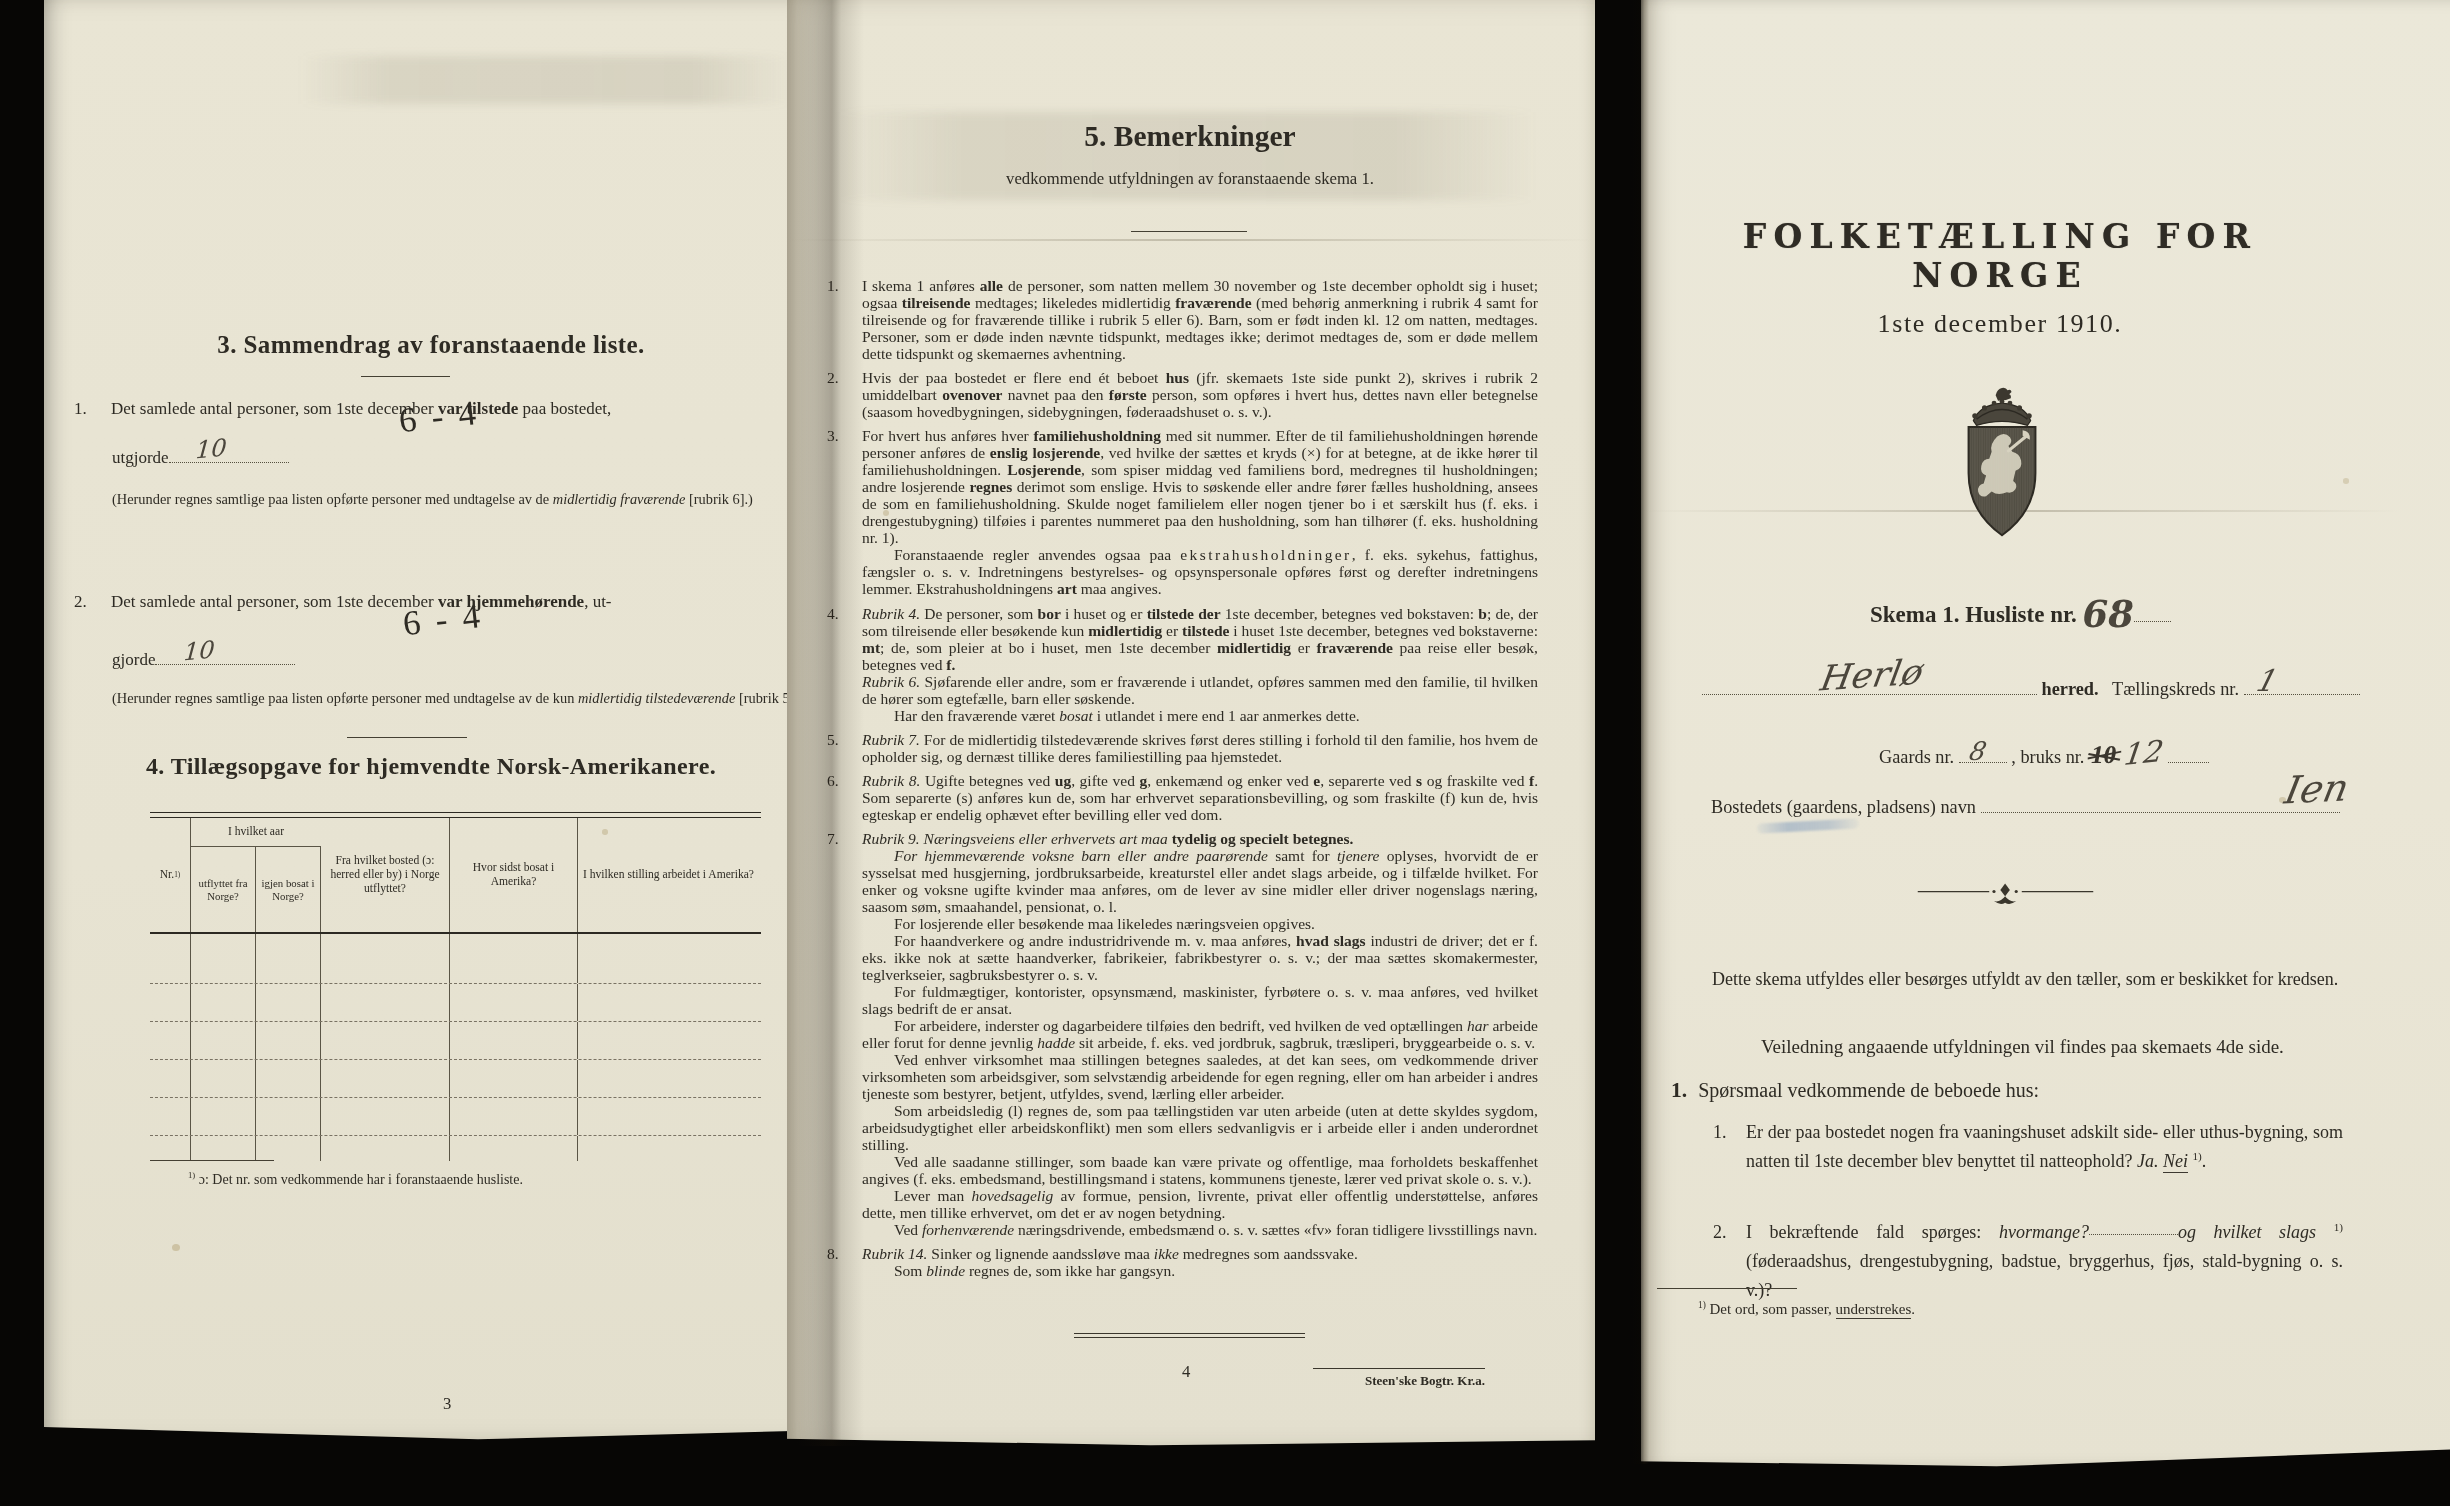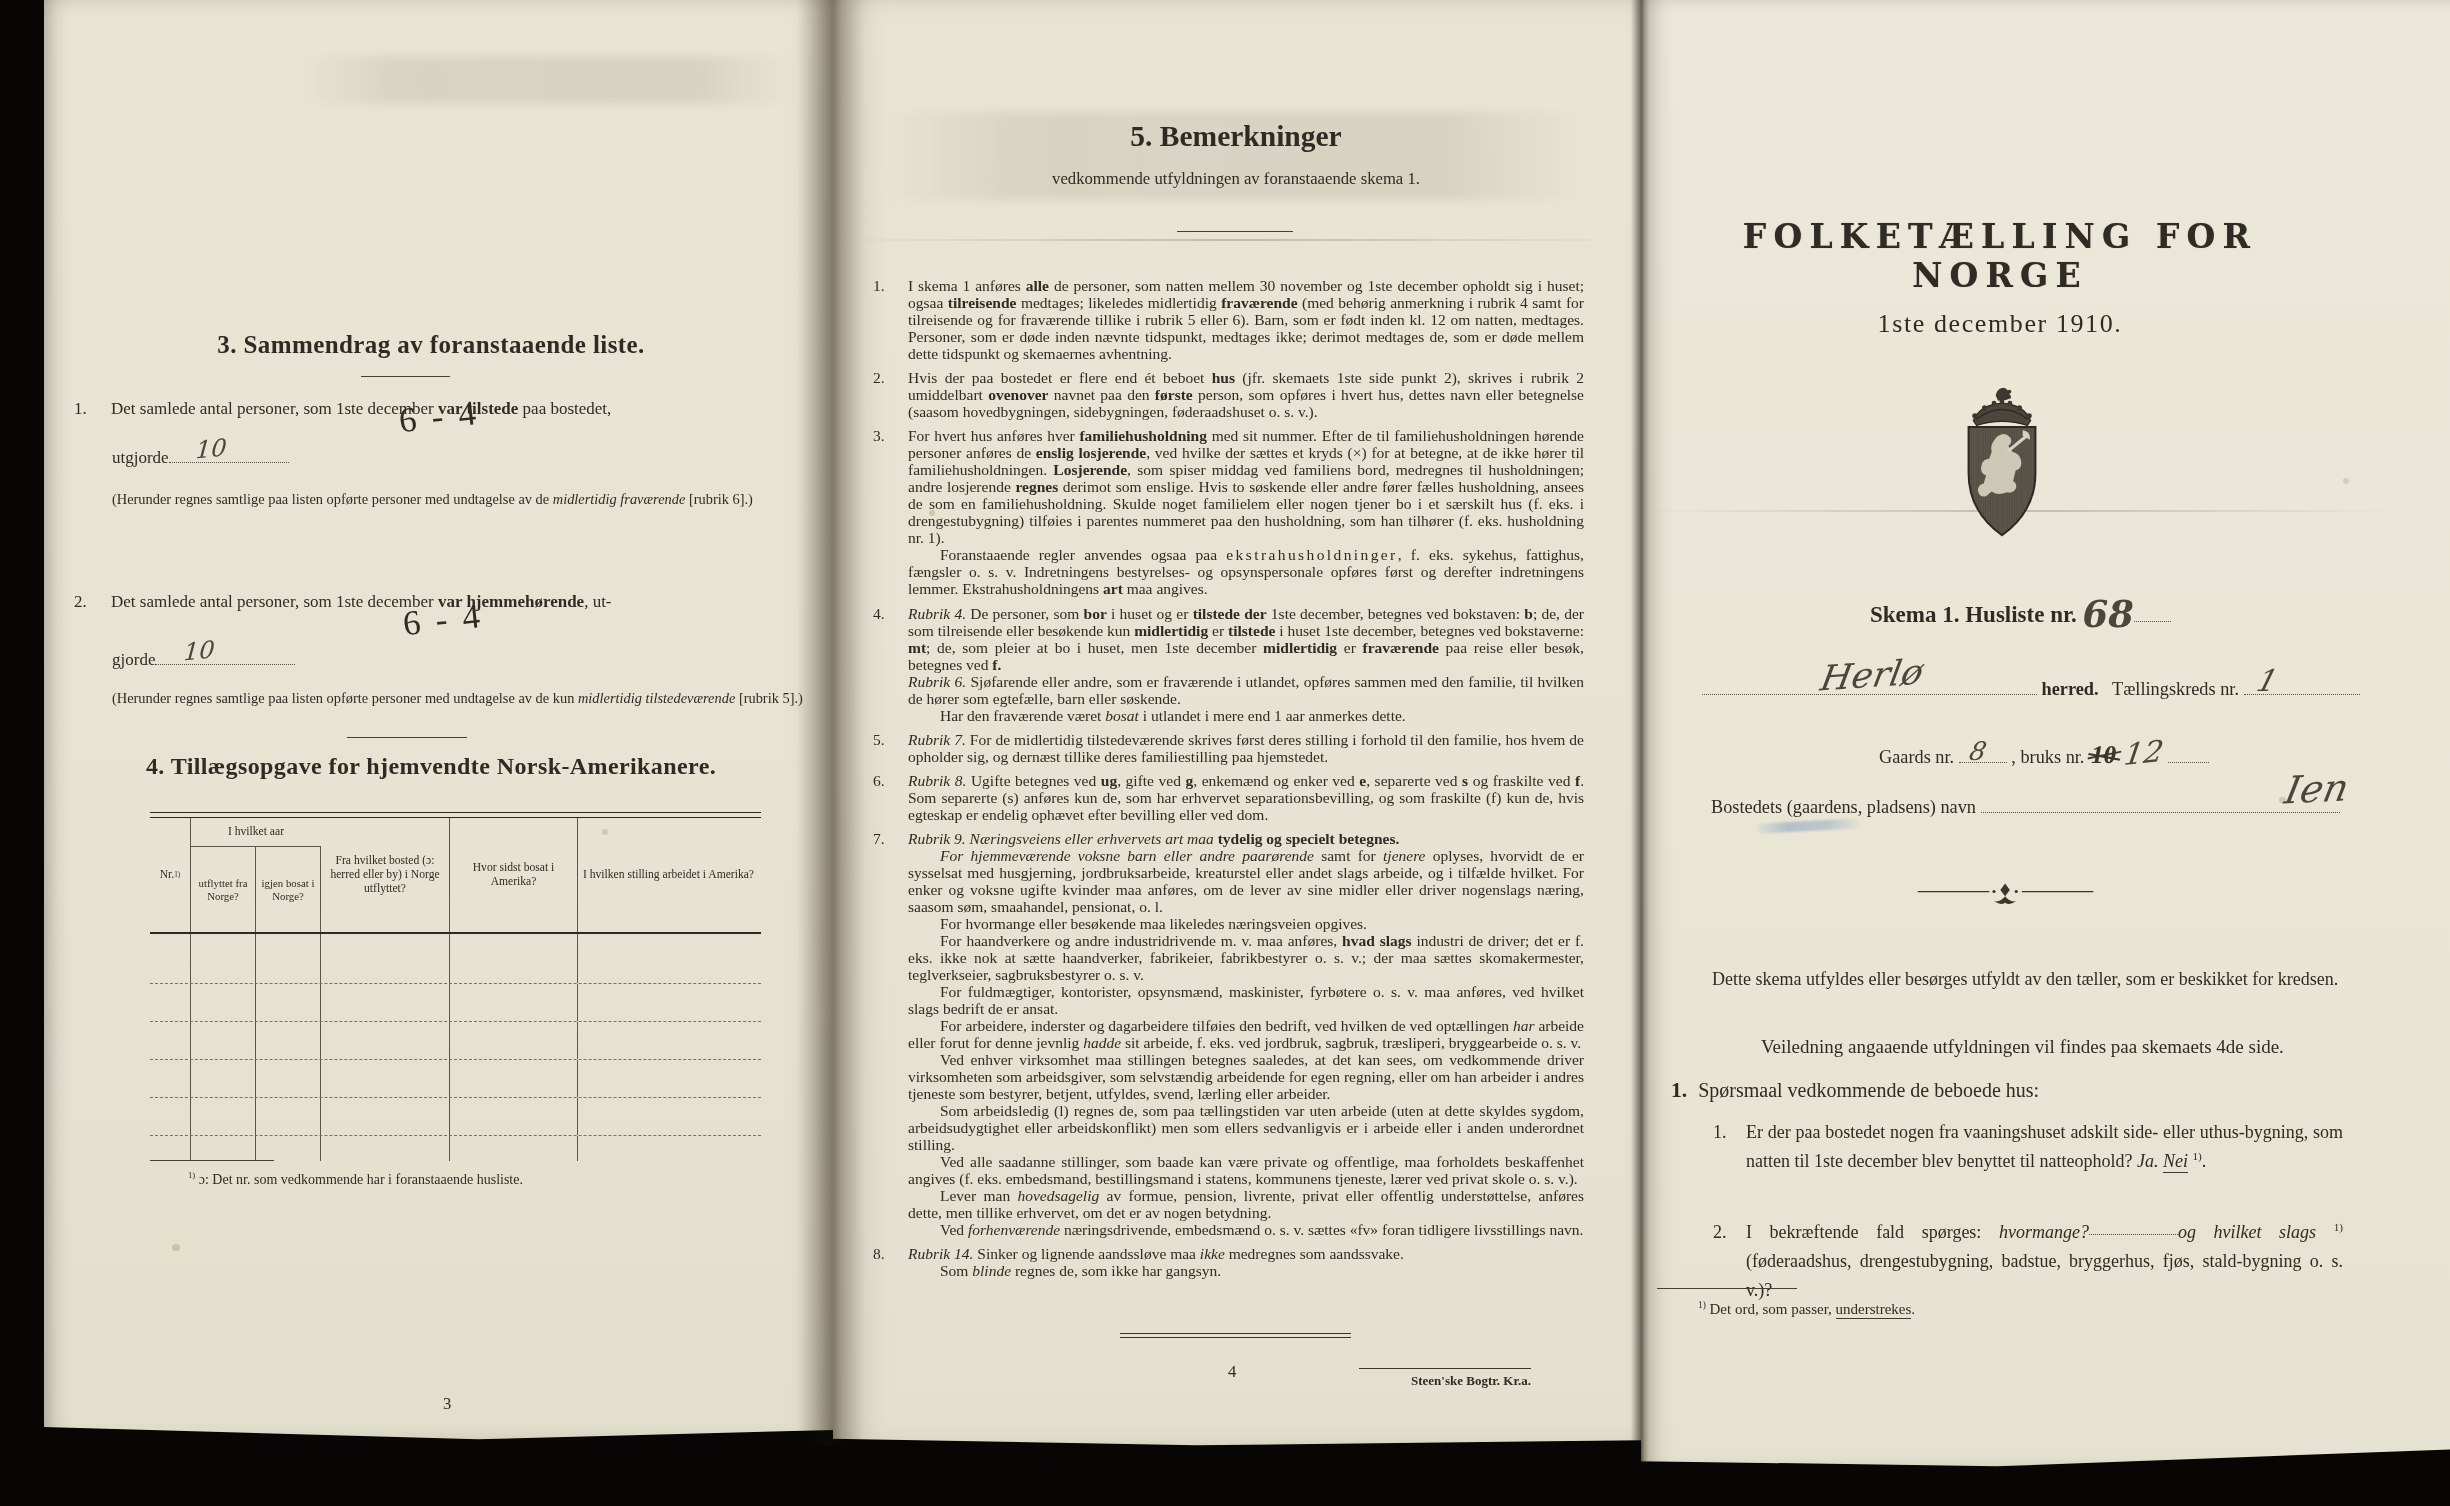--- a/index.html
+++ b/index.html
@@ -3,21 +3,21 @@
 <meta charset="utf-8">
 <style>
   html,body{margin:0;padding:0;background:#070605;}
   .stage{position:relative;width:2450px;height:1506px;overflow:hidden;background:#070605;
          font-family:"Liberation Serif","DejaVu Serif",serif;color:#2e2b24;}
   .page{position:absolute;top:0;background:#e7e3d2;}
   .page.pl{left:44px;width:789px;height:1440px;
       background:linear-gradient(180deg,#e9e5d4 0%,#e7e3d2 60%,#e3dfcd 100%);
       box-shadow:inset 17.5px 0 27px -19px rgba(0,0,0,.45), inset -27px 0 35px -21px rgba(55,42,20,.5);
       clip-path:polygon(0 0,100% 0,100% 99.3%,55% 99.95%,0 99.1%);}
-  .page.pm{left:833px;width:808px;height:1446px;
+  .page.pm{left:787px;width:808px;height:1446px;
       background:linear-gradient(180deg,#e9e5d4 0%,#e7e3d2 55%,#e4e0cf 100%);
       box-shadow:inset 32px 0 41px -24px rgba(55,42,20,.55), inset -11px 0 17.5px -12.8px rgba(55,42,20,.25);
       clip-path:polygon(0 0,100% 0,100% 99.6%,45% 99.95%,0 99.5%);}
   .page.pr{left:1641px;width:889px;height:1467px;
       background:linear-gradient(180deg,#ebe8d9 0%,#eae6d6 55%,#e6e2d1 100%);
       box-shadow:inset 21px 0 27px -17.5px rgba(45,34,16,.5), inset -16px 0 24px -16px rgba(0,0,0,.4);
       clip-path:polygon(0 0,100% 0,100% 98.6%,40% 99.95%,0 99.6%);}
   .gutter{position:absolute;top:0;left:797px;width:67px;height:1446px;pointer-events:none;
       background:linear-gradient(90deg,rgba(25,18,8,0) 0%,rgba(25,18,8,.30) 52%,rgba(25,18,8,.12) 66%,rgba(25,18,8,0) 100%);}
   .seam{position:absolute;top:0;left:1631px;width:17.5px;height:1464px;pointer-events:none;
@@ -284,21 +284,21 @@
         <span class="mno">6.</span>
         <div class="mbody">
             <p><span class="ri">Rubrik 8.</span><span>  Ugifte betegnes ved </span><span class="rb">ug</span><span>, gifte ved </span><span class="rb">g</span><span>, enkemænd og enker ved </span><span class="rb">e</span><span>, separerte ved </span><span class="rb">s</span><span> og fraskilte ved </span><span class="rb">f</span><span>.  Som separerte (s) anføres kun de, som har erhvervet separationsbevilling, og som fraskilte (f) kun de, hvis egteskap er endelig ophævet efter bevilling eller ved dom.</span></p>
           </div>
       </div>
       <div class="mitem">
         <span class="mno">7.</span>
         <div class="mbody">
           <p><span class="ri">Rubrik 9.</span><span>  </span><span class="ri">Næringsveiens eller erhvervets art maa</span><span> </span><span class="rb">tydelig og specielt betegnes.</span></p>
           <p class="pind"><span class="ri">For hjemmeværende voksne barn eller andre paarørende</span><span> samt for </span><span class="ri">tjenere</span><span> oplyses, hvorvidt de er sysselsat med husgjerning, jordbruksarbeide, kreaturstel eller andet slags arbeide, og i tilfælde hvilket.  For enker og voksne ugifte kvinder maa anføres, om de lever av sine midler eller driver nogenslags næring, saasom søm, smaahandel, pensionat, o. l.</span></p>
-          <p class="pind"><span>For hvormange eller besøkende maa likeledes næringsveien opgives.</span></p>
+          <p class="pind"><span>For losjerende eller besøkende maa likeledes næringsveien opgives.</span></p>
           <p class="pind"><span>For haandverkere og andre industridrivende m. v. maa anføres, </span><span class="rb">hvad slags</span><span> industri de driver; det er f. eks. ikke nok at sætte haandverker, fabrikeier, fabrikbestyrer o. s. v.; der maa sættes skomakermester, teglverkseier, sagbruksbestyrer o. s. v.</span></p>
           <p class="pind"><span>For fuldmægtiger, kontorister, opsynsmænd, maskinister, fyrbøtere o. s. v. maa anføres, ved hvilket slags bedrift de er ansat.</span></p>
           <p class="pind"><span>For arbeidere, inderster og dagarbeidere tilføies den bedrift, ved hvilken de ved optællingen </span><span class="ri">har</span><span> arbeide eller forut for denne jevnlig </span><span class="ri">hadde</span><span> sit arbeide, f. eks. ved jordbruk, sagbruk, træsliperi, bryggearbeide o. s. v.</span></p>
           <p class="pind"><span>Ved enhver virksomhet maa stillingen betegnes saaledes, at det kan sees, om vedkommende driver virksomheten som arbeidsgiver, som selvstændig arbeidende for egen regning, eller om han arbeider i andres tjeneste som bestyrer, betjent, utfyldes, svend, lærling eller arbeider.</span></p>
           <p class="pind"><span>Som arbeidsledig (l) regnes de, som paa tællingstiden var uten arbeide (uten at dette skyldes sygdom, arbeidsudygtighet eller arbeidskonflikt) men som ellers sedvanligvis er i arbeide eller i anden underordnet stilling.</span></p>
           <p class="pind"><span>Ved alle saadanne stillinger, som baade kan være private og offentlige, maa forholdets beskaffenhet angives (f. eks. embedsmand, bestillingsmand i statens, kommunens tjeneste, lærer ved privat skole o. s. v.).</span></p>
           <p class="pind"><span>Lever man </span><span class="ri">hovedsagelig</span><span> av formue, pension, livrente, privat eller offentlig understøttelse, anføres dette, men tillike erhvervet, om det er av nogen betydning.</span></p>
           <p class="pind"><span>Ved </span><span class="ri">forhenværende</span><span> næringsdrivende, embedsmænd o. s. v. sættes «fv» foran tidligere livsstillings navn.</span></p>
         </div>
       </div>

